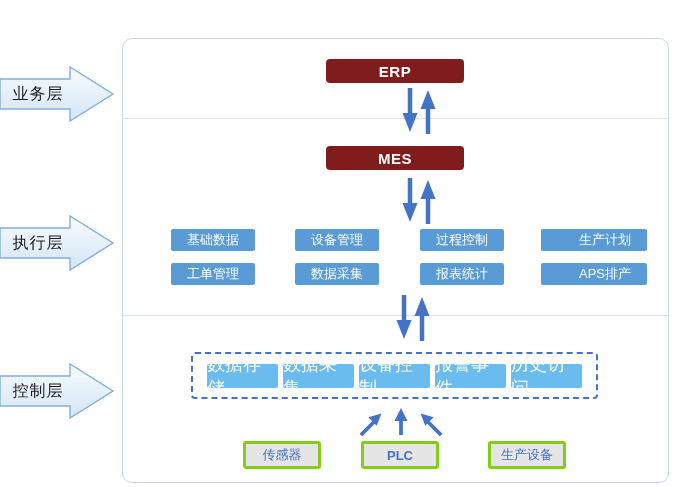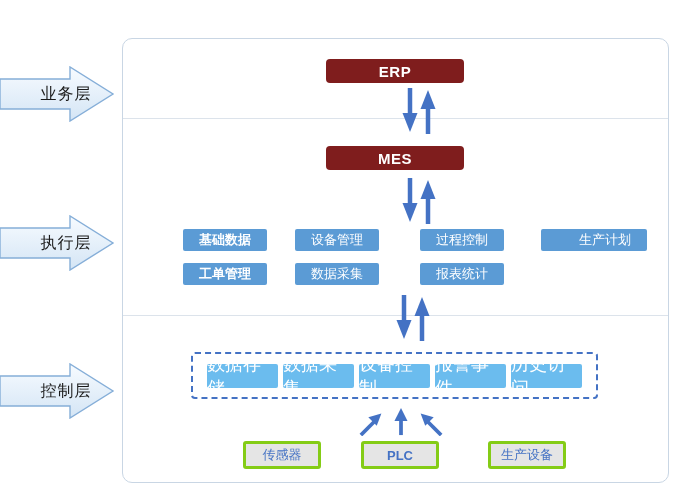--- a/index.html
+++ b/index.html
@@ -24,21 +24,21 @@
   }
   .erp{left:203px;top:20px;background:#7f1d1d;}
   .mes{left:203px;top:107px;background:#7f1d1d;}
 
   .module{
     position:absolute;width:84px;height:22px;background:#5b9bd5;color:#fff;
     font-size:13px;display:flex;align-items:center;justify-content:center;
     border-radius:2px;
   }
   .r1{top:190px;} .r2{top:224px;}
-  .c1{left:60px;font-weight:bold;} .c2{left:172px;} .c3{left:297px;} .c4{left:418px;padding-left:22px;}
+  .c1{left:48px;} .c2{left:172px;} .c3{left:297px;} .c4{left:418px;padding-left:22px;}
 
   
   .dashed{
     position:absolute;left:68px;top:313px;width:407px;height:47px;
     border:2px dashed #4472c4;border-radius:4px;
     display:flex;align-items:center;justify-content:center;gap:5px;
     box-sizing:border-box;
   }
   .service{
     width:71px;height:24px;background:#6bbcee;color:#fff;font-size:18px;
@@ -61,21 +61,21 @@
   .p3{left:266px;top:256px;}
 
   .converge{position:absolute;left:232px;top:369px;width:92px;height:28px;}
 
   
   .layer-arrow{position:absolute;left:0;width:115px;height:56px;}
   .la1{top:66px;} .la2{top:215px;} .la3{top:363px;}
   .layer-arrow .lab{
     position:absolute;left:0;top:0;width:76px;height:56px;
     display:flex;align-items:center;justify-content:center;
-    font-size:16px;color:#1a1a1a;letter-spacing:1px;padding-left:28px;
+    font-size:16px;color:#1a1a1a;letter-spacing:1px;
   }
 </style>
 </head>
 <body>
 
 <div class="stage">
 
   <div class="layer-arrow la1">
     <svg width="115" height="56" viewBox="0 0 115 56">
       <defs>
@@ -125,20 +125,21 @@
       <polygon points="25.5,21 40.5,21 33,2" fill="#4472c4"></polygon>
     </svg>
 
     <div class="module r1 c1">基础数据</div>
     <div class="module r1 c2">设备管理</div>
     <div class="module r1 c3">过程控制</div>
     <div class="module r1 c4">生产计划</div>
     <div class="module r2 c1">工单管理</div>
     <div class="module r2 c2">数据采集</div>
     <div class="module r2 c3">报表统计</div>
+    <div class="module r2 c4">APS排产</div>
 
     <svg class="pair p3" viewBox="0 0 47 46">
       <path d="M15 0 L15 27" stroke="#4472c4" stroke-width="4.5" fill="none"></path>
       <polygon points="7.5,25 22.5,25 15,44" fill="#4472c4"></polygon>
       <path d="M33 46 L33 19" stroke="#4472c4" stroke-width="4.5" fill="none"></path>
       <polygon points="25.5,21 40.5,21 33,2" fill="#4472c4"></polygon>
     </svg>
 
     <div class="dashed">
       <div class="service">数据存储</div>

